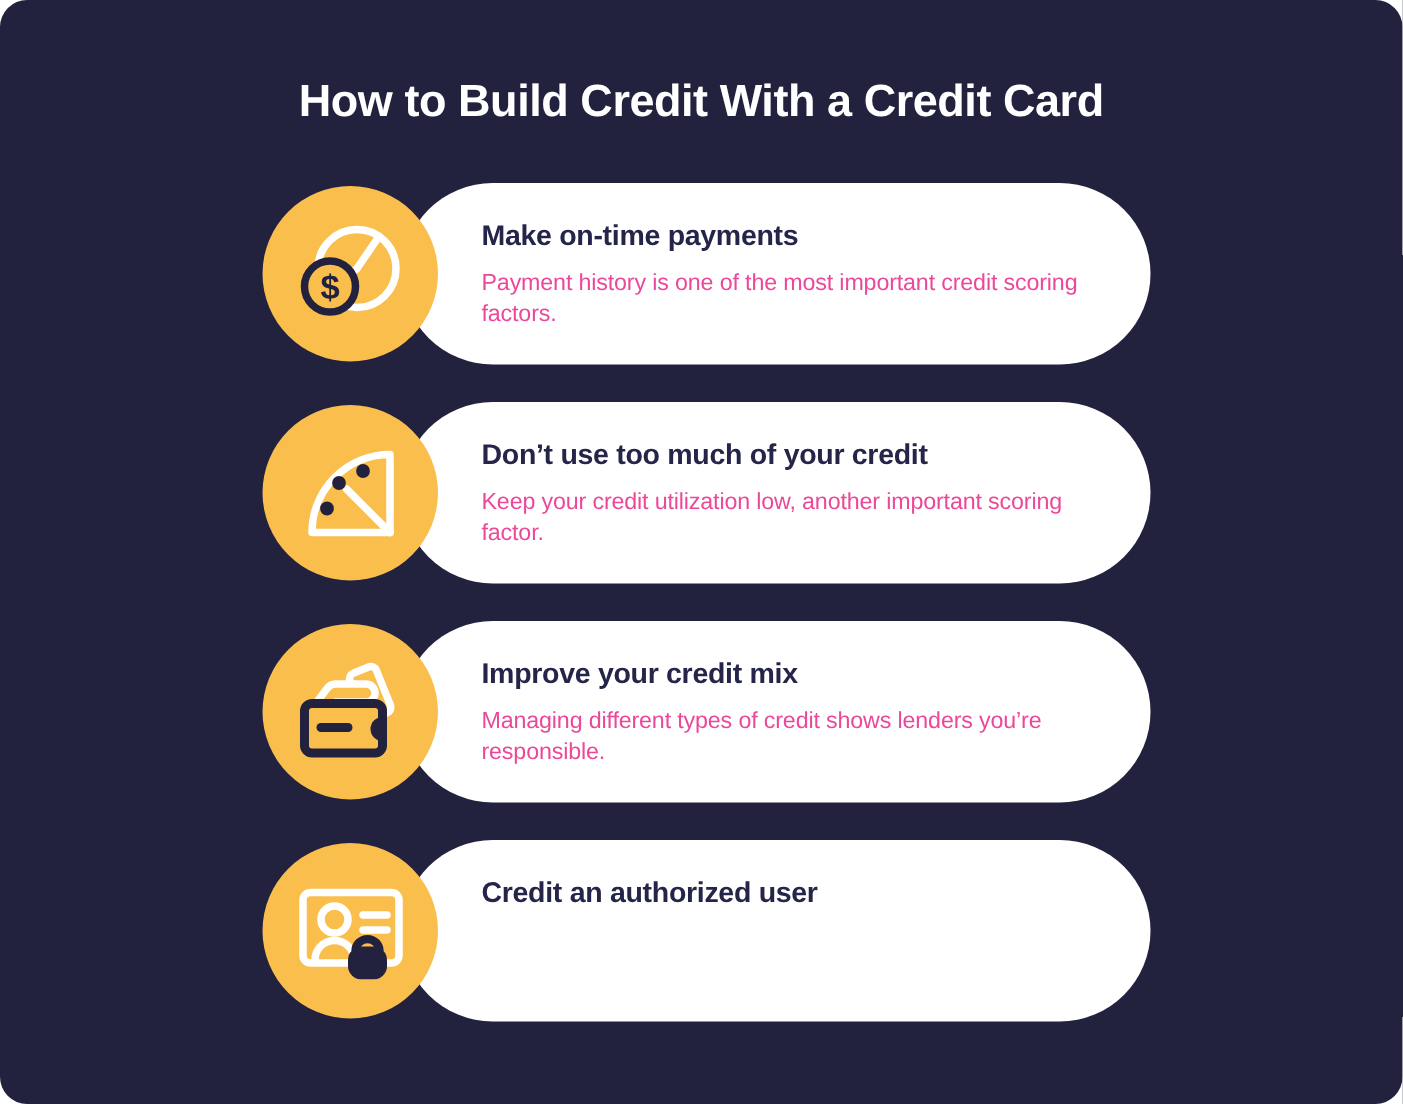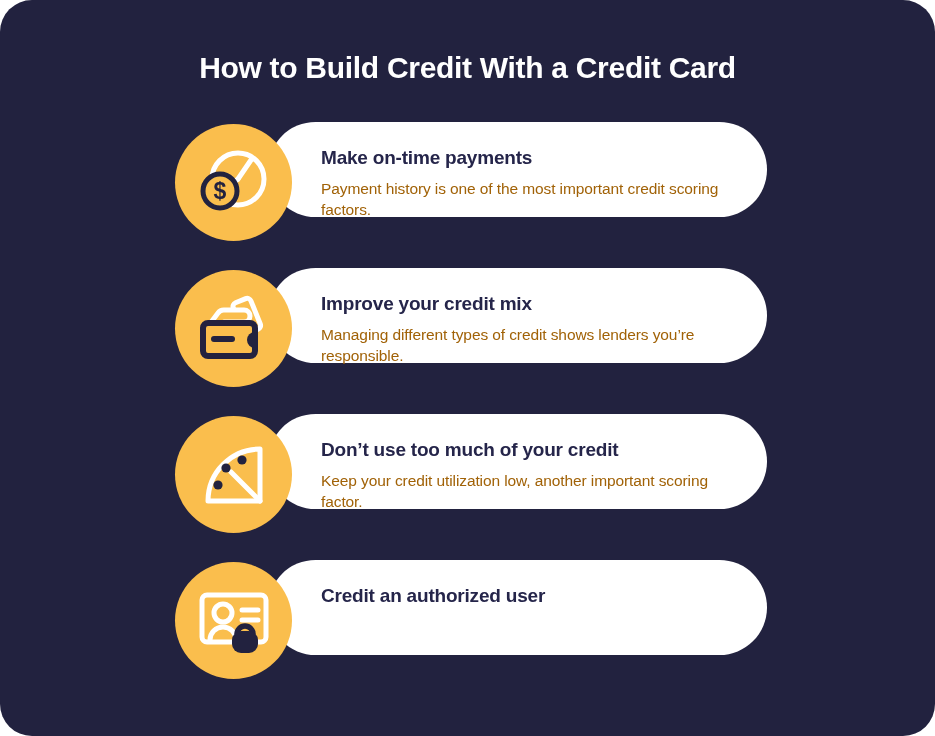--- a/index.html
+++ b/index.html
@@ -12,21 +12,21 @@
     height: 736px;
     font-family: "Liberation Sans", sans-serif;
     overflow: hidden;
   }
 
   .infographic {
     position: relative;
     width: 935px;
     height: 736px;
     background: #22223f;
-    border-radius: 32px;
+    border-radius: 18px;
     box-sizing: border-box;
     overflow: hidden;
   }
 
   .page-title {
     position: absolute;
     top: 48px;
     left: 0;
     width: 935px;
     text-align: center;
@@ -49,21 +49,21 @@
     height: 121px;
     margin-bottom: 25px;
   }
   .card:last-child { margin-bottom: 0; }
 
   .card-body {
     position: absolute;
     left: 93px;
     top: 0;
     right: 0;
-    height: 95px;
+    height: 121px;
     background: #ffffff;
     border-radius: 61px;
     box-sizing: border-box;
   }
 
   .icon-badge {
     position: absolute;
     left: 0;
     top: 2px;
     width: 117px;
@@ -89,21 +89,21 @@
   .card-heading {
     color: #25254a;
     font-size: 19px;
     font-weight: bold;
     line-height: 24px;
     letter-spacing: -0.2px;
     margin: 0 0 8px 0;
   }
 
   .card-desc {
-    color: #a16207;
+    color: #ec4899;
     font-size: 15.5px;
     font-weight: normal;
     line-height: 21px;
     letter-spacing: -0.1px;
     margin: 0;
     max-width: 415px;
   }
 </style>
 </head>
 <body>
@@ -128,51 +128,51 @@
           <path d="M42 34 L28 45" fill="none" stroke="#ffffff" stroke-width="5" stroke-linecap="round"></path>
           <circle cx="24" cy="46" r="17" fill="#fabe4d" stroke="#22223f" stroke-width="5"></circle>
           <text x="24" y="54" text-anchor="middle" font-family="Liberation Sans, sans-serif" font-size="23" font-weight="bold" fill="#22223f">$</text>
         </svg>
       </div>
     </div>
 
     <div class="card">
       <div class="card-body">
         <div class="card-text">
+          <p class="card-heading">Don’t use too much of your credit</p>
+          <p class="card-desc">Keep your credit utilization low, another important scoring factor.</p>
+        </div>
+      </div>
+      <div class="icon-badge">
+        <svg width="72" height="72" viewBox="0 0 72 72" aria-hidden="true">
+          <path d="M62 62 L10 62 A52 52 0 0 1 62 10 Z" fill="none" stroke="#ffffff" stroke-width="5" stroke-linejoin="round"></path>
+          <path d="M62 62 L33 33" fill="none" stroke="#ffffff" stroke-width="5" stroke-linecap="round"></path>
+          <circle cx="44" cy="21" r="4.6" fill="#22223f"></circle>
+          <circle cx="28" cy="29" r="4.6" fill="#22223f"></circle>
+          <circle cx="20" cy="46" r="4.6" fill="#22223f"></circle>
+        </svg>
+      </div>
+    </div>
+
+    <div class="card">
+      <div class="card-body">
+        <div class="card-text">
           <p class="card-heading">Improve your credit mix</p>
           <p class="card-desc">Managing different types of credit shows lenders you’re responsible.</p>
         </div>
       </div>
       <div class="icon-badge">
         <svg width="76" height="72" viewBox="0 0 76 72" aria-hidden="true">
           <g transform="rotate(-22 52 22)">
             <rect x="41" y="6" width="19" height="33" rx="4" fill="#fabe4d" stroke="#ffffff" stroke-width="5"></rect>
           </g>
           <path d="M13 32 L22 20 A7 7 0 0 1 28 17 L48 17 A6 6 0 0 1 48 29 L28 29" fill="#fabe4d" stroke="#ffffff" stroke-width="5" stroke-linecap="round" stroke-linejoin="round"></path>
           <rect x="7" y="30" width="52" height="33" rx="5" fill="#fabe4d" stroke="#22223f" stroke-width="6"></rect>
           <path d="M59 39 A8 8 0 0 0 59 55 Z" fill="#22223f"></path>
           <path d="M18 46 L36 46" stroke="#22223f" stroke-width="6" stroke-linecap="round"></path>
-        </svg>
-      </div>
-    </div>
-
-    <div class="card">
-      <div class="card-body">
-        <div class="card-text">
-          <p class="card-heading">Don’t use too much of your credit</p>
-          <p class="card-desc">Keep your credit utilization low, another important scoring factor.</p>
-        </div>
-      </div>
-      <div class="icon-badge">
-        <svg width="72" height="72" viewBox="0 0 72 72" aria-hidden="true">
-          <path d="M62 62 L10 62 A52 52 0 0 1 62 10 Z" fill="none" stroke="#ffffff" stroke-width="5" stroke-linejoin="round"></path>
-          <path d="M62 62 L33 33" fill="none" stroke="#ffffff" stroke-width="5" stroke-linecap="round"></path>
-          <circle cx="44" cy="21" r="4.6" fill="#22223f"></circle>
-          <circle cx="28" cy="29" r="4.6" fill="#22223f"></circle>
-          <circle cx="20" cy="46" r="4.6" fill="#22223f"></circle>
         </svg>
       </div>
     </div>
 
     <div class="card">
       <div class="card-body">
         <div class="card-text">
           <p class="card-heading">Credit an authorized user</p>
         </div>
       </div>

